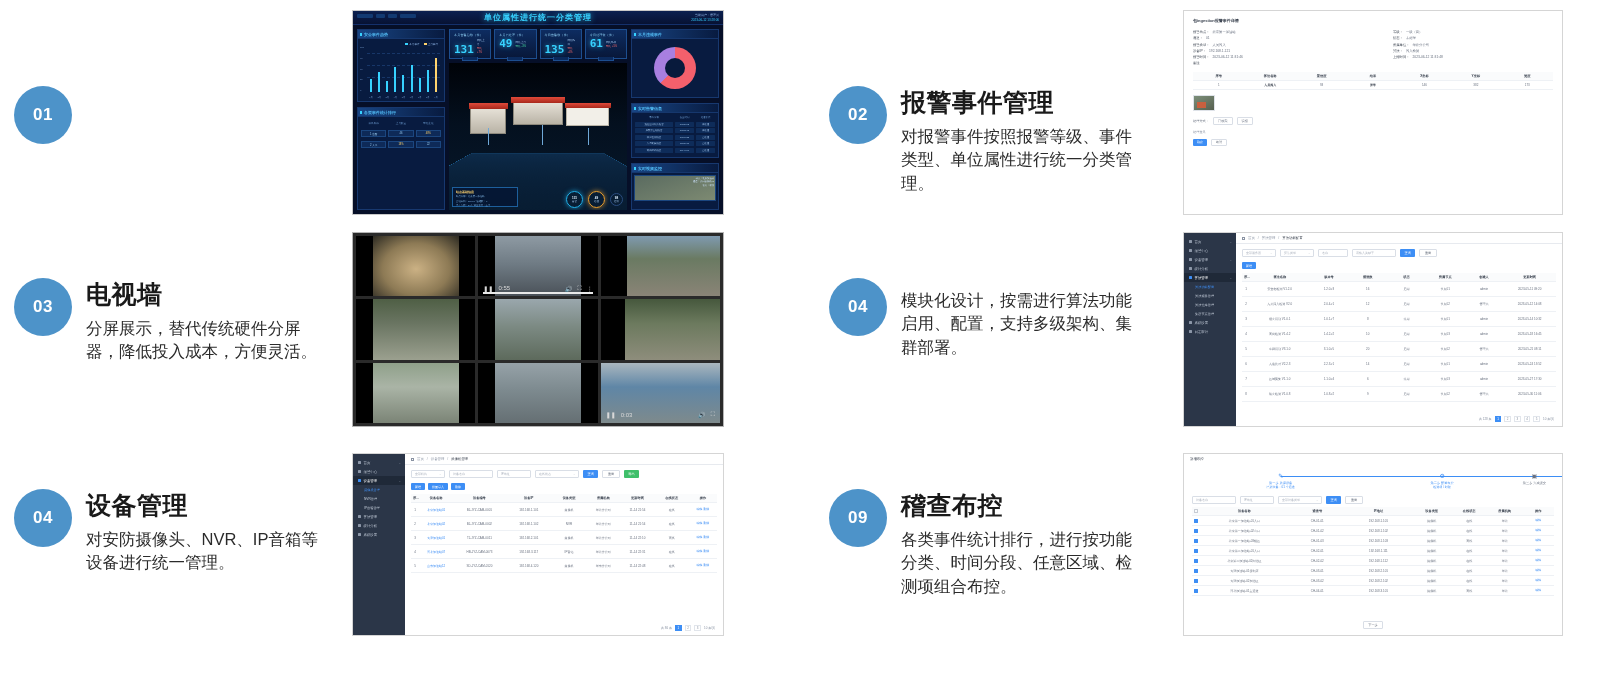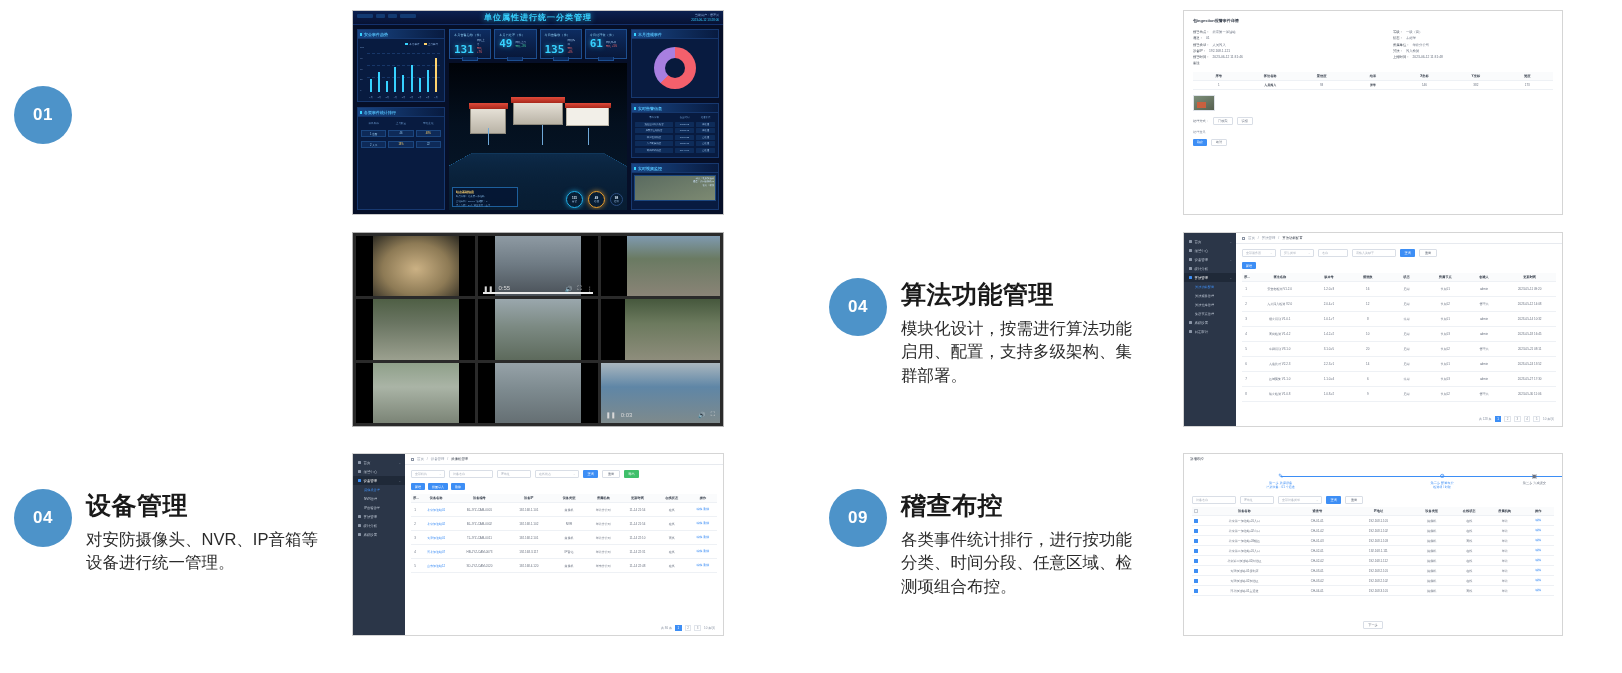--- a/index.html
+++ b/index.html
@@ -455,20 +455,29 @@
                 <div>通道：入口摄像机01</div>
                 <div>状态：在线</div>
               </div>
             </div>
           </div>
         </div>
       </div>
     </div>
   </div>
 
+  <div class="feature" style="left:829px; top:86px;">
+    <div class="badge">
+      <span>02</span>
+    </div>
+    <div class="ftext">
+      <div class="ftitle">报警事件管理</div>
+      <div class="fdesc">对报警事件按照报警等级、事件类型、单位属性进行统一分类管理。</div>
+    </div>
+  </div>
 
   <div class="shot shot-plain" style="left:1183px; top:10px; width:380px; height:205px;">
     <div class="card">
       <div class="card-t">包ingestion报警事件详情</div>
       <div class="kv2">
         <div class="kvcol">
           <div class="kv">
               <b>报警地点：</b>
               <span>北京第一加油站</span>
             </div>
@@ -545,20 +554,29 @@
         <span class="tag">误报</span>
       </div>
       <div class="fline">处理意见</div>
       <div class="acts">
         <div class="btn sm">确定</div>
         <div class="btn sm gray">取消</div>
       </div>
     </div>
   </div>
 
+  <div class="feature" style="left:14px; top:278px;">
+    <div class="badge">
+      <span>03</span>
+    </div>
+    <div class="ftext">
+      <div class="ftitle">电视墙</div>
+      <div class="fdesc">分屏展示，替代传统硬件分屏器，降低投入成本，方便灵活。</div>
+    </div>
+  </div>
 
   <div class="shot" style="left:352px; top:232px; width:372px; height:195px; border-color:#b5b5b5;">
     <div class="wall">
       <div class="tile">
         <div class="feed" style="background:radial-gradient(ellipse at 50% 55%, #cbb184 0%, #8d7a55 55%, #2c2a22 100%);"></div>
       </div>
       <div class="tile">
         <div class="feed" style="background:linear-gradient(180deg,#8e9aa3 0%,#6e7a83 48%,#4a5158 100%);"></div>
         <div class="ctrls">
           <span>❚❚</span>
@@ -599,21 +617,20 @@
         </div>
       </div>
     </div>
   </div>
 
   <div class="feature" style="left:829px; top:278px;">
     <div class="badge">
       <span>04</span>
     </div>
     <div class="ftext">
-      <div class="ftitle">算法功能管理</div>
       <div class="fdesc wide">模块化设计，按需进行算法功能启用、配置，支持多级架构、集群部署。</div>
     </div>
   </div>
 
   <div class="shot shot-plain" style="left:1183px; top:232px; width:380px; height:195px;">
     <div class="app">
       <div class="app-side">
         <div class="side-i">
             <span class="dot"></span>
             <span>首页</span>

